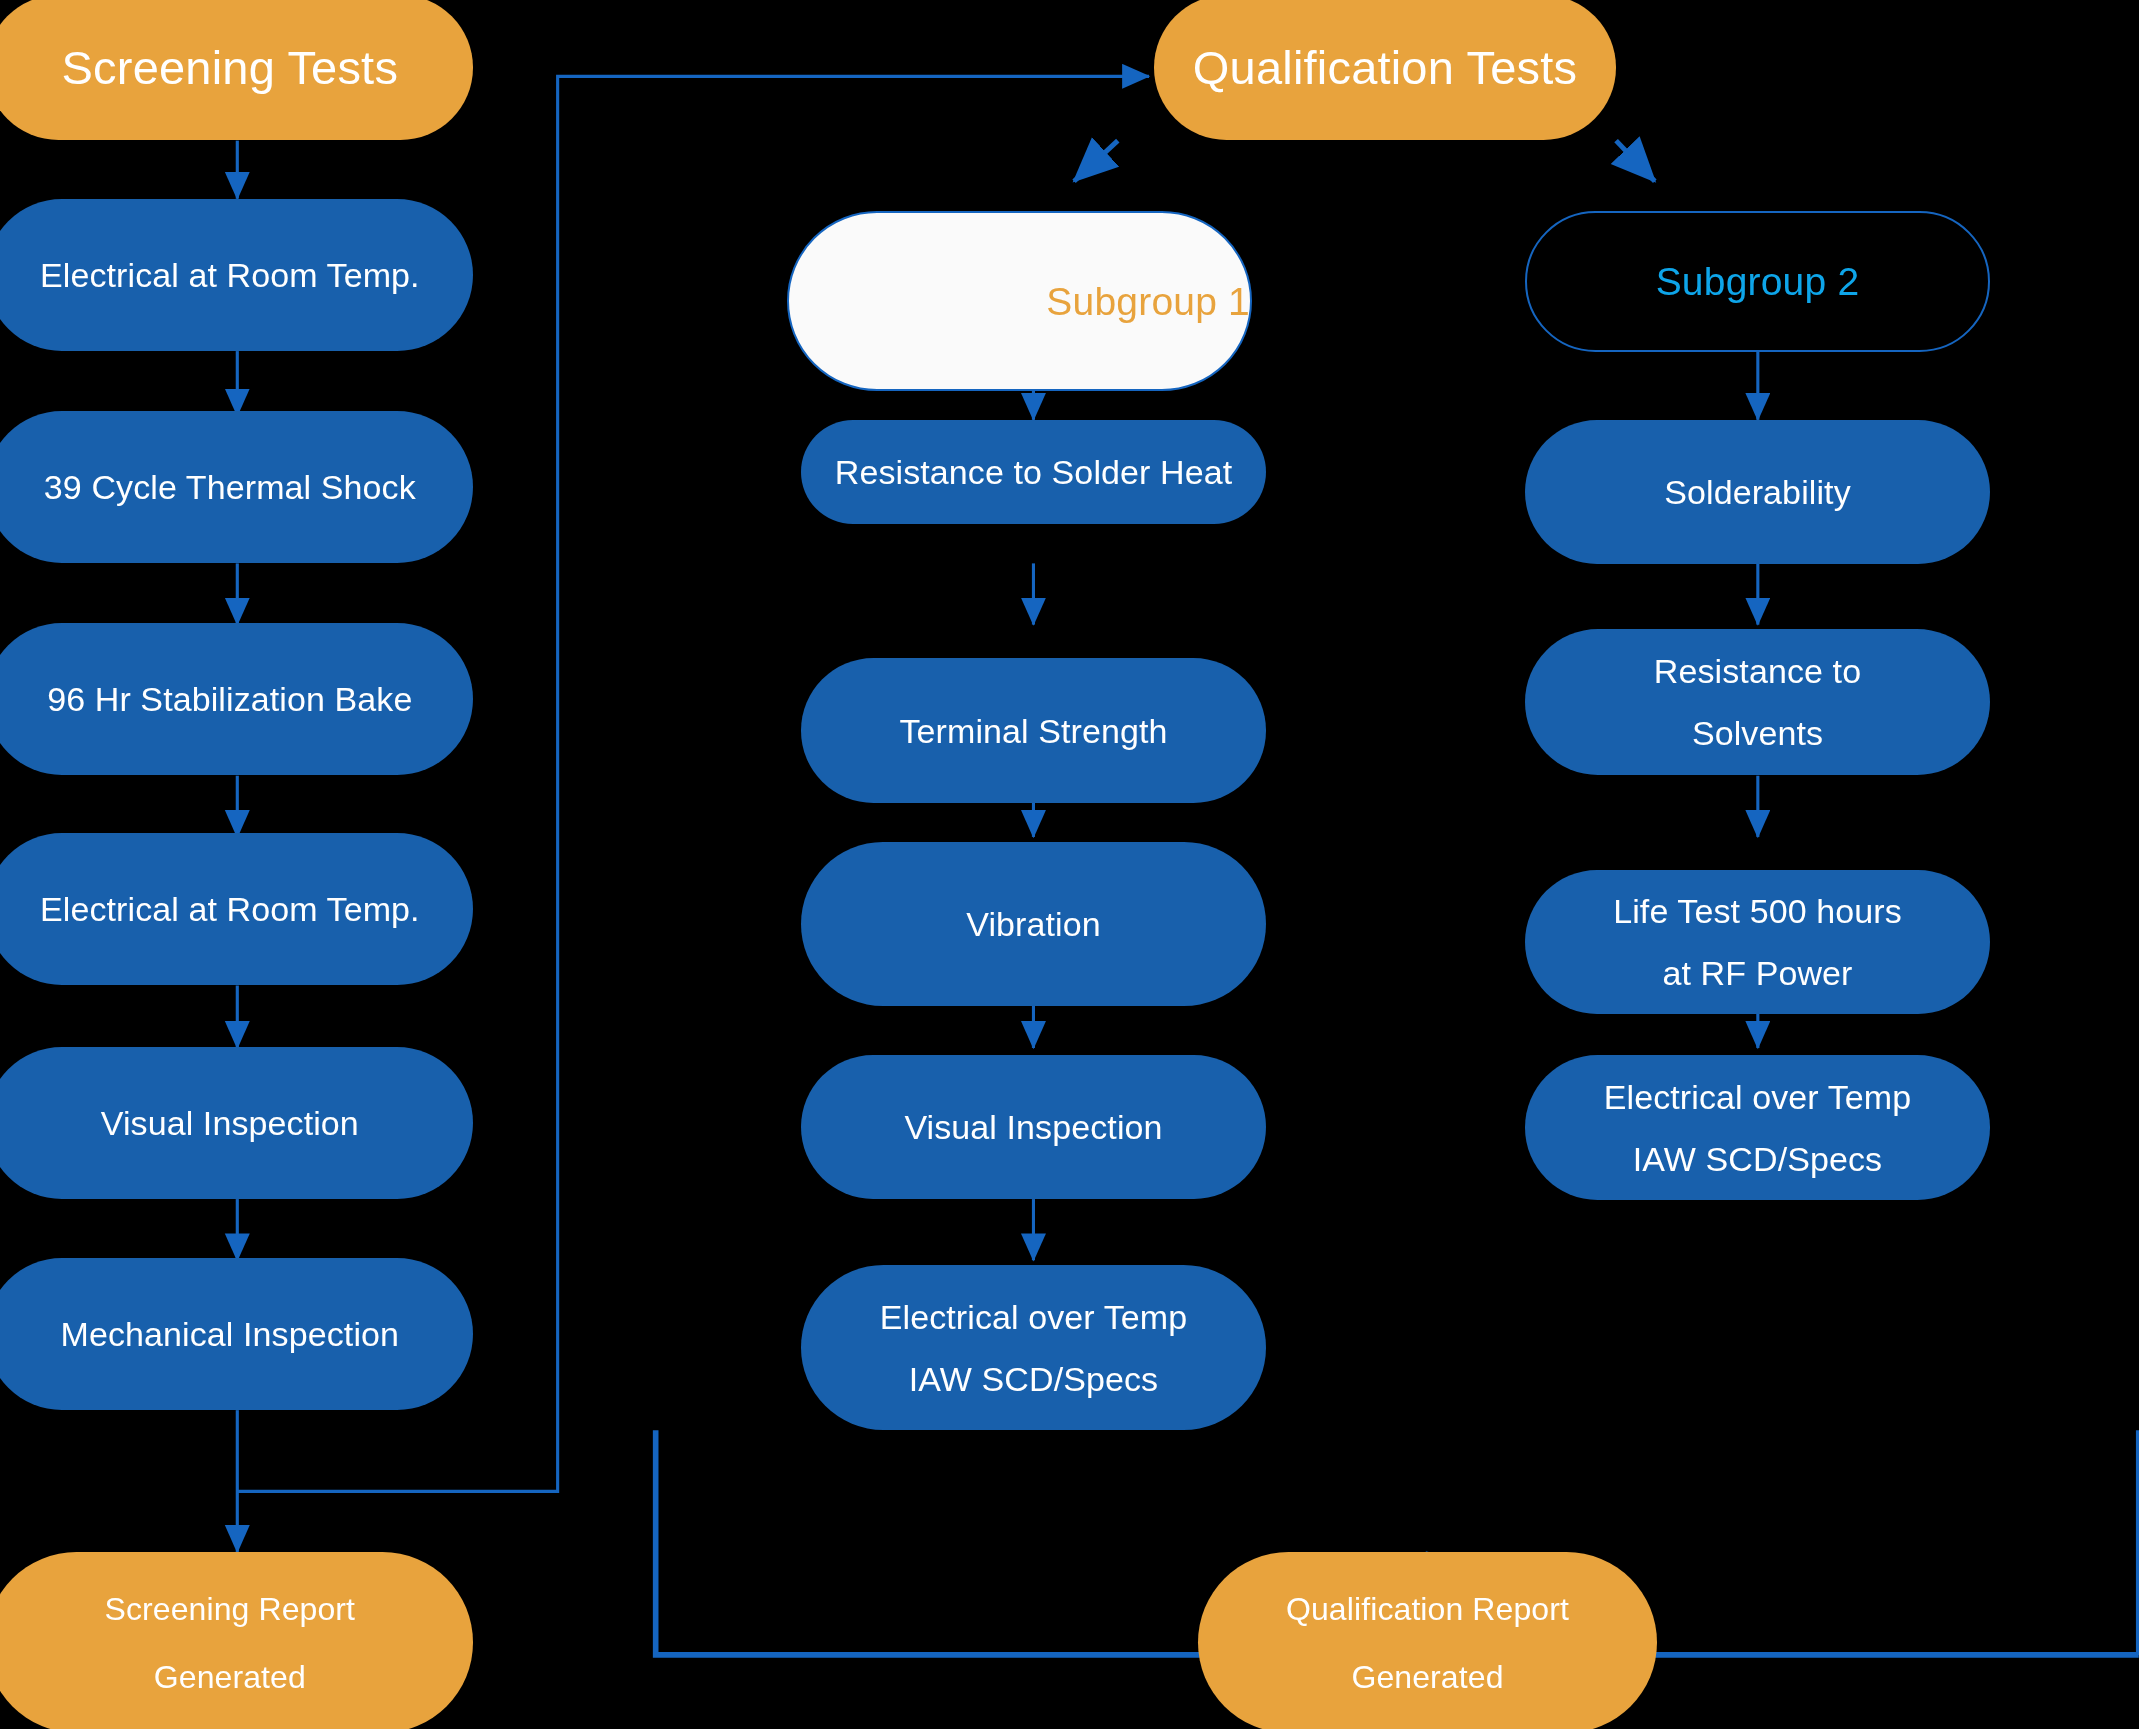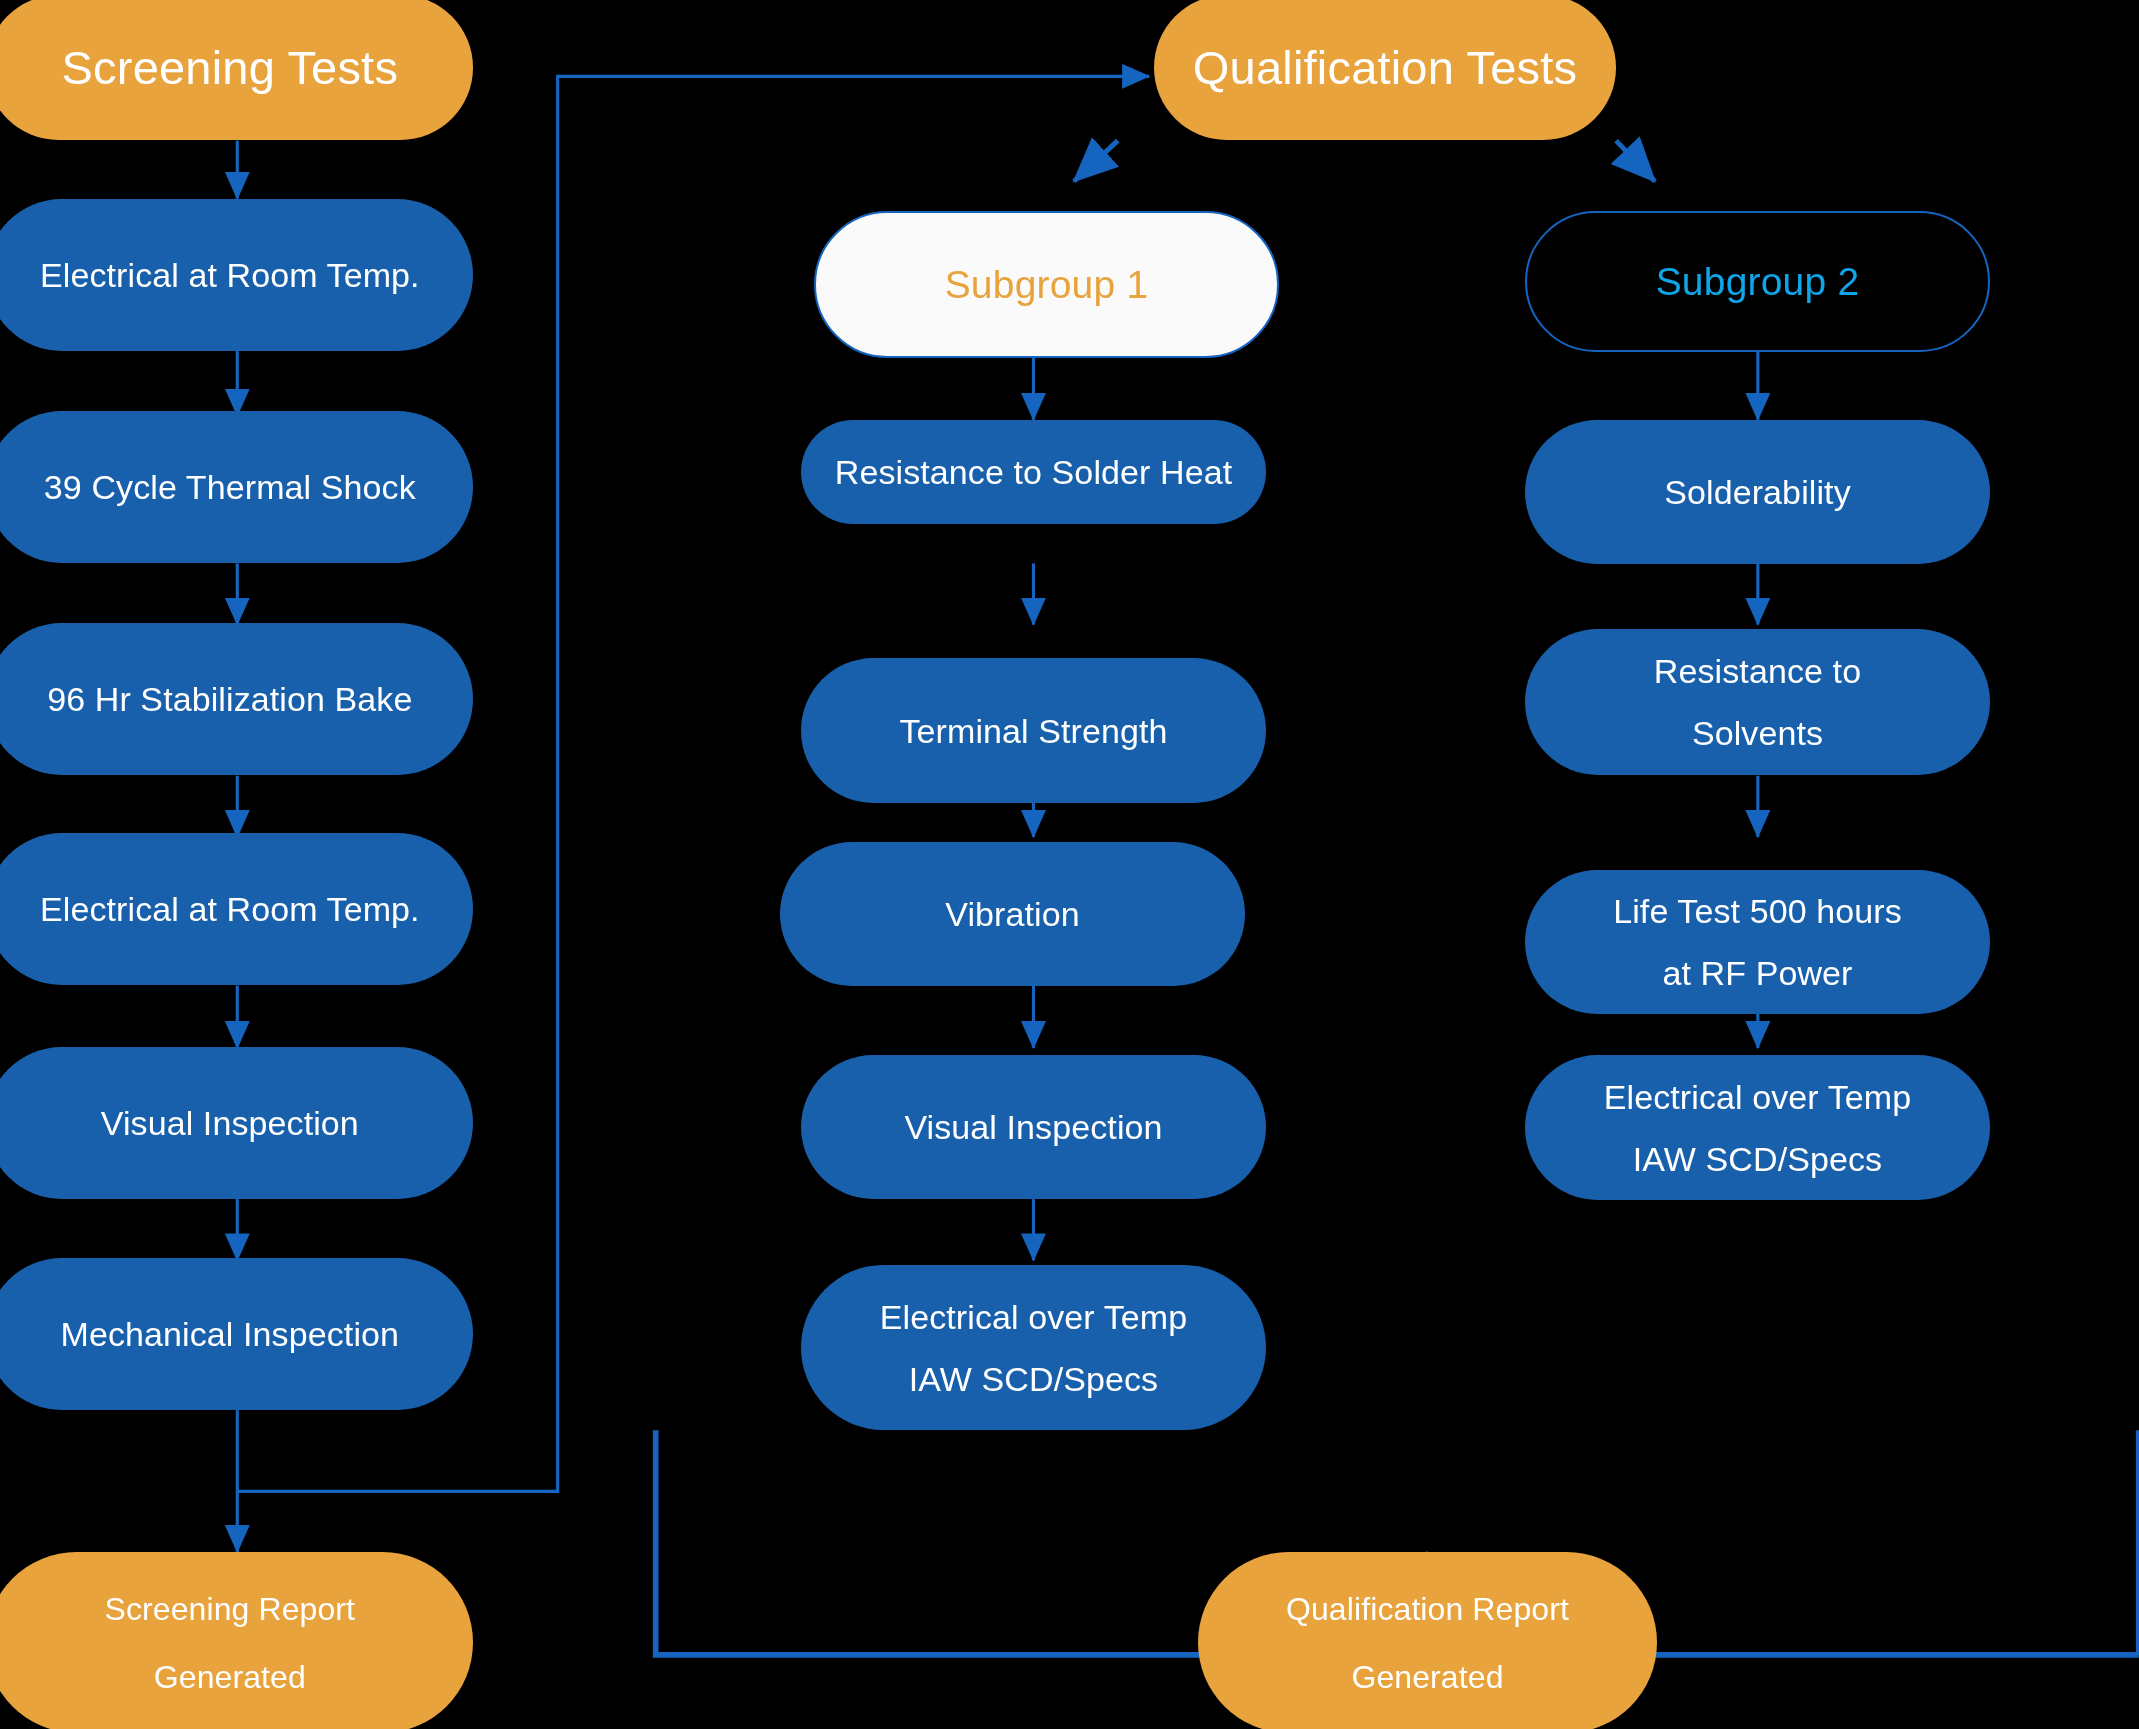--- a/index.html
+++ b/index.html
@@ -155,33 +155,33 @@
 
   <div class="node v-orange t-report report" style="left:-13.7px; top:1552px; width:487px; height:181px;">
     <span class="ln">Screening Report</span>
     <span class="ln">Generated</span>
   </div>
 
   <div class="node v-orange t-head" style="left:1154px; top:-5px; width:462px; height:145px;">
     <span class="ln">Qualification Tests</span>
   </div>
 
-  <div class="node v-white t-sub" style="left:814px; top:211px; width:465px; height:147px;">
+  <div class="node v-white t-sub" style="left:787px; top:211px; width:465px; height:180px;align-items:flex-end;">
     <span class="ln">Subgroup 1</span>
   </div>
 
   <div class="node v-blue t-step" style="left:801px; top:420px; width:465px; height:104px;">
     <span class="ln">Resistance to Solder Heat</span>
   </div>
 
   <div class="node v-blue t-step" style="left:801px; top:658px; width:465px; height:145px;">
     <span class="ln">Terminal Strength</span>
   </div>
 
-  <div class="node v-blue t-step" style="left:780px; top:842px; width:465px; height:144px;">
+  <div class="node v-blue t-step" style="left:801px; top:842px; width:465px; height:164px;">
     <span class="ln">Vibration</span>
   </div>
 
   <div class="node v-blue t-step" style="left:801px; top:1055px; width:465px; height:144px;">
     <span class="ln">Visual Inspection</span>
   </div>
 
   <div class="node v-blue t-step two-line" style="left:801px; top:1265px; width:465px; height:165px;">
     <span class="ln">Electrical over Temp</span>
     <span class="ln">IAW SCD/Specs</span>

